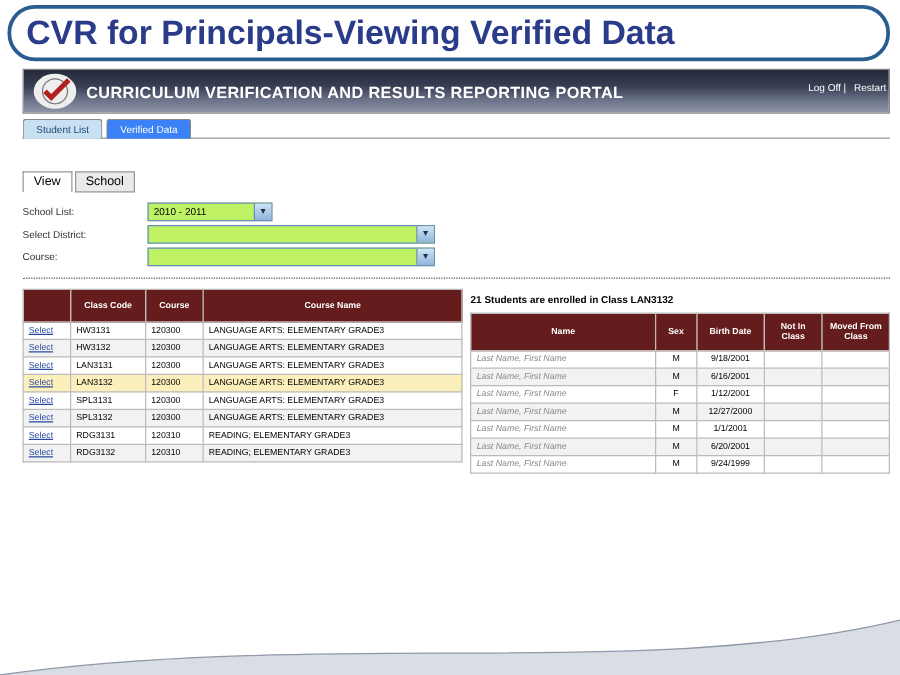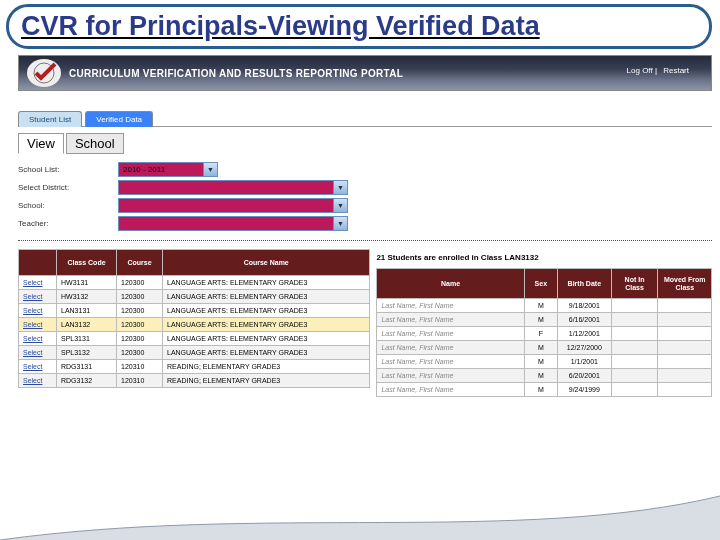--- a/index.html
+++ b/index.html
@@ -10,21 +10,20 @@
     width: 720px;
     height: 540px;
     overflow: hidden;
     position: relative;
   }
   .title-frame {
     margin: 4px 8px 6px 6px;
     border: 3px solid #2a5d8f;
     border-radius: 22px;
     padding: 4px 12px;
-    text-decoration: underline;
   }
   .title-frame h1 {
     margin: 0;
     font-size: 27px;
     font-weight: bold;
     color: #2a3b8a;
     font-family: Arial, sans-serif;
   }
   .app {
     margin: 0 8px 0 18px;
@@ -45,37 +44,37 @@
     margin: 0 8px;
     background: #eee;
     border-radius: 50%;
     position: relative;
     display: flex;
     align-items: center;
     justify-content: center;
   }
   .banner .logo svg { display:block; }
   .banner .portal-title {
-    font-size: 10px;
+    font-size: 13px;
     font-weight: bold;
     letter-spacing: 0.3px;
   }
   .banner .right-links {
     position: absolute;
-    right: 22px;
+    right: 2px;
     top: 10px;
     font-size: 8px;
     color: #fff;
     margin-left: 23px;
   }
   .banner .right-links span { margin-left: 4px; cursor: pointer; }
   .tab-row {
     display: flex;
     align-items: flex-end;
-    height: 36px;
+    height: 20px;
     border-bottom: 1px solid #999;
     background: #fff;
     padding-top: 4px;
   }
   .tab {
     font-size: 8px;
     padding: 3px 10px;
     border: 1px solid #888;
     border-bottom: none;
     background: #c7e0f2;
@@ -89,26 +88,27 @@
   .tab.active {
     background: #3b82f6;
     color: #fff;
   }
   .subtab-row {
     display: flex;
     margin-top: 6px;
     margin-bottom: 6px;
   }
   .subtab {
-    font-size: 13px;
+    font-size: 10px;
     padding: 2px 8px;
     border: 1px solid #999;
     background: #eaeaea;
     margin-right: 2px;
     cursor: pointer;
+    margin-top: 20px;
   }
   .subtab.active {
     background: #fff;
     border-bottom: 1px solid #fff;
   }
   .filters {
     border-bottom: 1px dotted #555;
     padding-bottom: 8px;
   }
   .filter-row {
@@ -120,21 +120,21 @@
   .filter-row .label {
     width: 100px;
     color: #333;
   }
   .dd {
     border: 1px solid #6a8fbf;
     height: 15px;
     display: flex;
     align-items: center;
     font-size: 8px;
-    background: #be185d;
+    background: #bef264;
     position: relative;
   }
   .dd .dd-text { padding: 0 4px; flex:1; }
   .dd .dd-btn {
     width: 14px;
     height: 100%;
     background: linear-gradient(#cfe2f6, #8fb5dc);
     border-left: 1px solid #6a8fbf;
     display:flex; align-items:center; justify-content:center;
     font-size: 7px; color:#234;
@@ -233,28 +233,21 @@
       </div>
     </div>
     <div class="filter-row">
       <div class="label">Select District:</div>
       <div class="dd" style="width:230px">
         <div class="dd-text"></div>
         <div class="dd-btn">▼</div>
       </div>
     </div>
     <div class="filter-row">
-      <div class="label">School:</div>
-      <div class="dd" style="width:230px">
-        <div class="dd-text"></div>
-        <div class="dd-btn">▼</div>
-      </div>
-    </div>
-    <div class="filter-row">
-      <div class="label">Teacher:</div>
+      <div class="label">Course:</div>
       <div class="dd" style="width:230px">
         <div class="dd-text"></div>
         <div class="dd-btn">▼</div>
       </div>
     </div>
   </div>
 
   <div class="content-row">
 
     <div class="left-pane">

